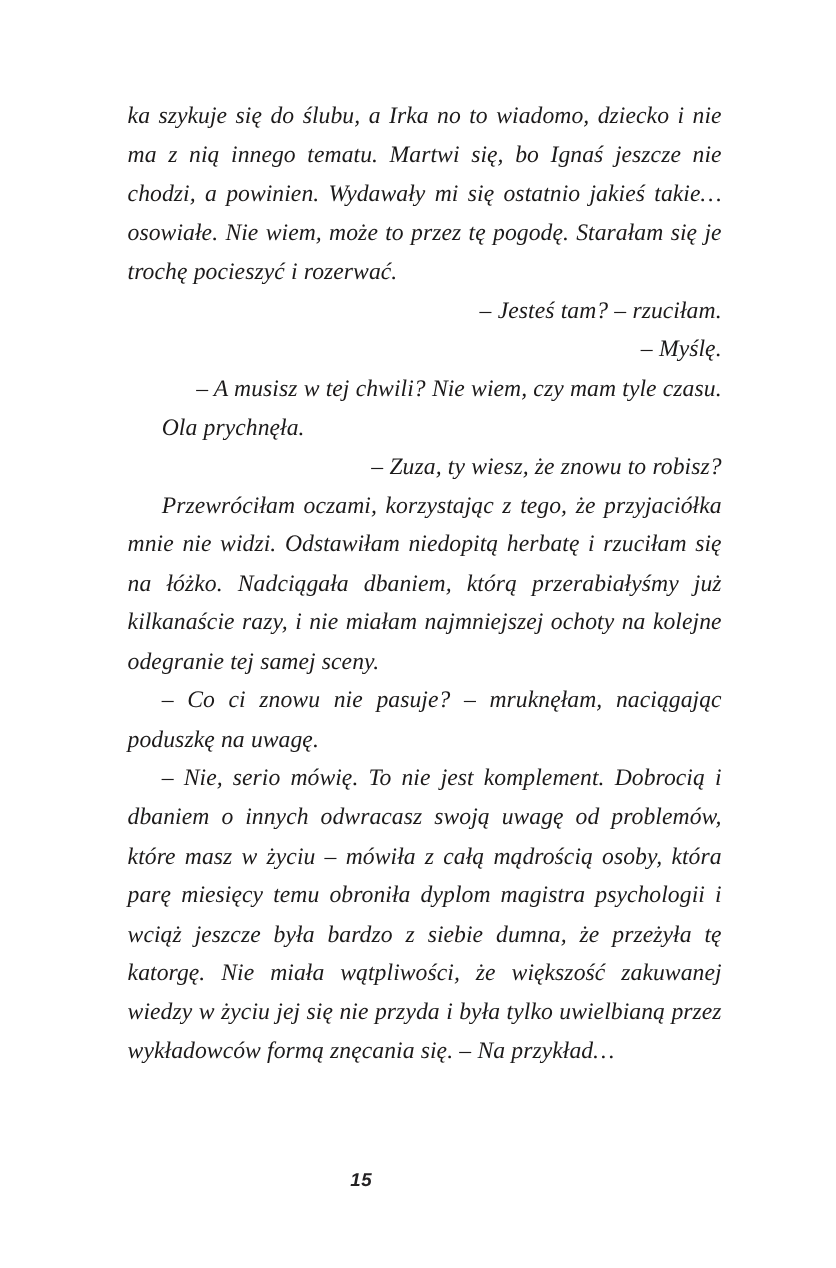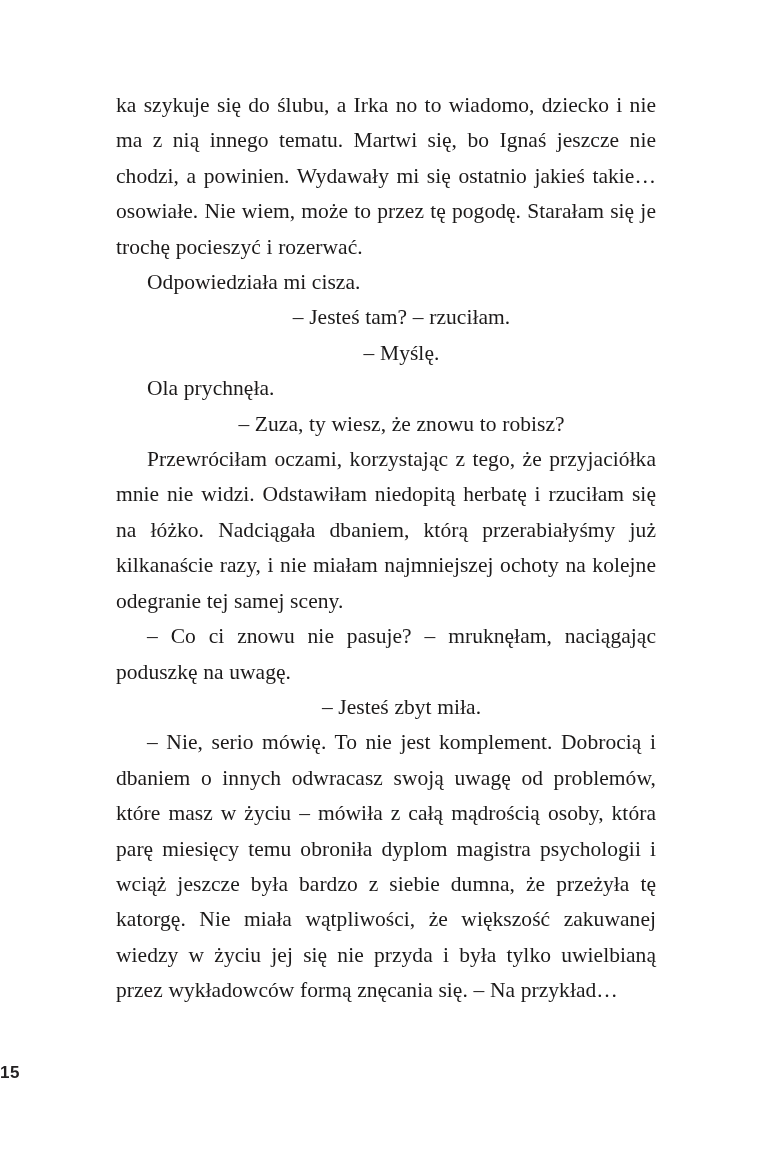--- a/index.html
+++ b/index.html
@@ -11,20 +11,21 @@
   body {
     font-family: "Liberation Serif", "DejaVu Serif", serif;
   }
   .page {
     position: relative;
     width: 657px;
     height: 1153px;
     background: #ffffff;
     overflow: hidden;
     box-sizing: border-box;
+    font-style: italic;
   }
   .text-column {
     position: absolute;
     left: 116px;
     top: 88px;
     width: 540px;
   }
   .para {
     margin: 0;
     font-size: 21.5px;
@@ -40,65 +41,64 @@
   .para.continuation {
     text-indent: 0;
   }
   
   .para.indent {
     text-indent: 31px;
   }
   
   .para.dialogue {
     text-indent: 31px;
-    text-align: center;
+    text-align: right;
   }
   
   .para.dialogue-justified {
     text-indent: 31px;
     text-align: justify;
   }
   .page-number {
     position: absolute;
     left: 0;
     right: 0;
     top: 1063px;
-    text-align: left;
+    text-align: center;
     font-family: "Liberation Sans", "DejaVu Sans", sans-serif;
     font-size: 17px;
     font-weight: bold;
     color: #232122;
     letter-spacing: 0.6px;
   }
 </style>
 </head>
 <body>
 
 <div class="page">
 
   <div class="text-column">
 
     <p class="para continuation">ka szykuje się do ślubu, a Irka no to wiadomo, dziecko i nie ma z nią innego tematu. Martwi się, bo Ignaś jeszcze nie chodzi, a powinien. Wydawały mi się ostatnio jakieś takie… osowiałe. Nie wiem, może to przez tę pogodę. Starałam się je trochę pocieszyć i rozerwać.</p>
 
-    <p class="para indent">Odpowiedziała mi cisza.</p>
 
     <p class="para dialogue">– Jesteś tam? – rzuciłam.</p>
 
     <p class="para dialogue">– Myślę.</p>
 
+    <p class="para dialogue">– A musisz w tej chwili? Nie wiem, czy mam tyle czasu.</p>
 
     <p class="para indent">Ola prychnęła.</p>
 
     <p class="para dialogue">– Zuza, ty wiesz, że znowu to robisz?</p>
 
     <p class="para indent">Przewróciłam oczami, korzystając z tego, że przyjaciółka mnie nie widzi. Odstawiłam niedopitą herbatę i rzuciłam się na łóżko. Nadciągała dbaniem, którą przerabiałyśmy już kilkanaście razy, i nie miałam najmniejszej ochoty na kolejne odegranie tej samej sceny.</p>
 
     <p class="para dialogue-justified">– Co ci znowu nie pasuje? – mruknęłam, naciągając poduszkę na uwagę.</p>
 
-    <p class="para dialogue">– Jesteś zbyt miła.</p>
 
 
     <p class="para dialogue-justified">– Nie, serio mówię. To nie jest komplement. Dobrocią i dbaniem o innych odwracasz swoją uwagę od problemów, które masz w życiu – mówiła z całą mądrością osoby, która parę miesięcy temu obroniła dyplom magistra psychologii i wciąż jeszcze była bardzo z siebie dumna, że przeżyła tę katorgę. Nie miała wątpliwości, że większość zakuwanej wiedzy w życiu jej się nie przyda i była tylko uwielbianą przez wykładowców formą znęcania się. – Na przykład…</p>
 
 
   </div>
 
   <div class="page-number">15</div>
 
 </div>

